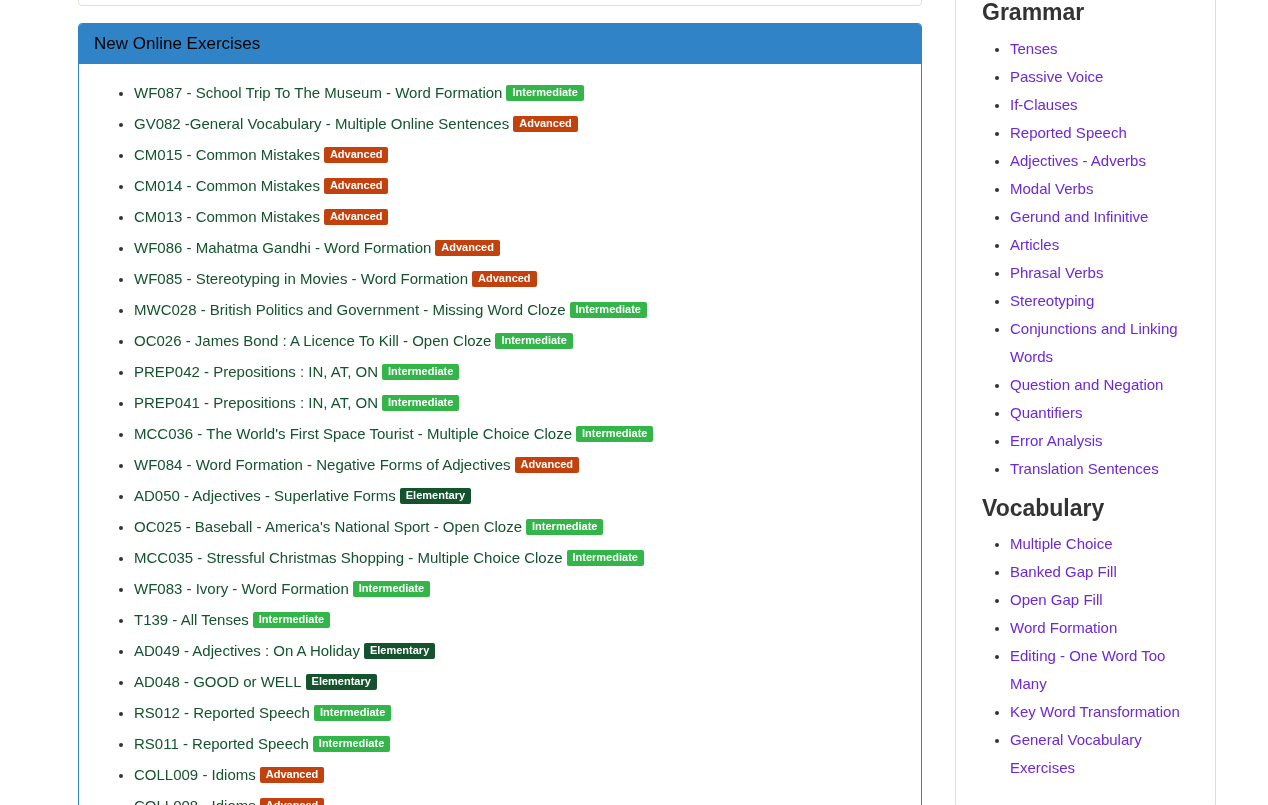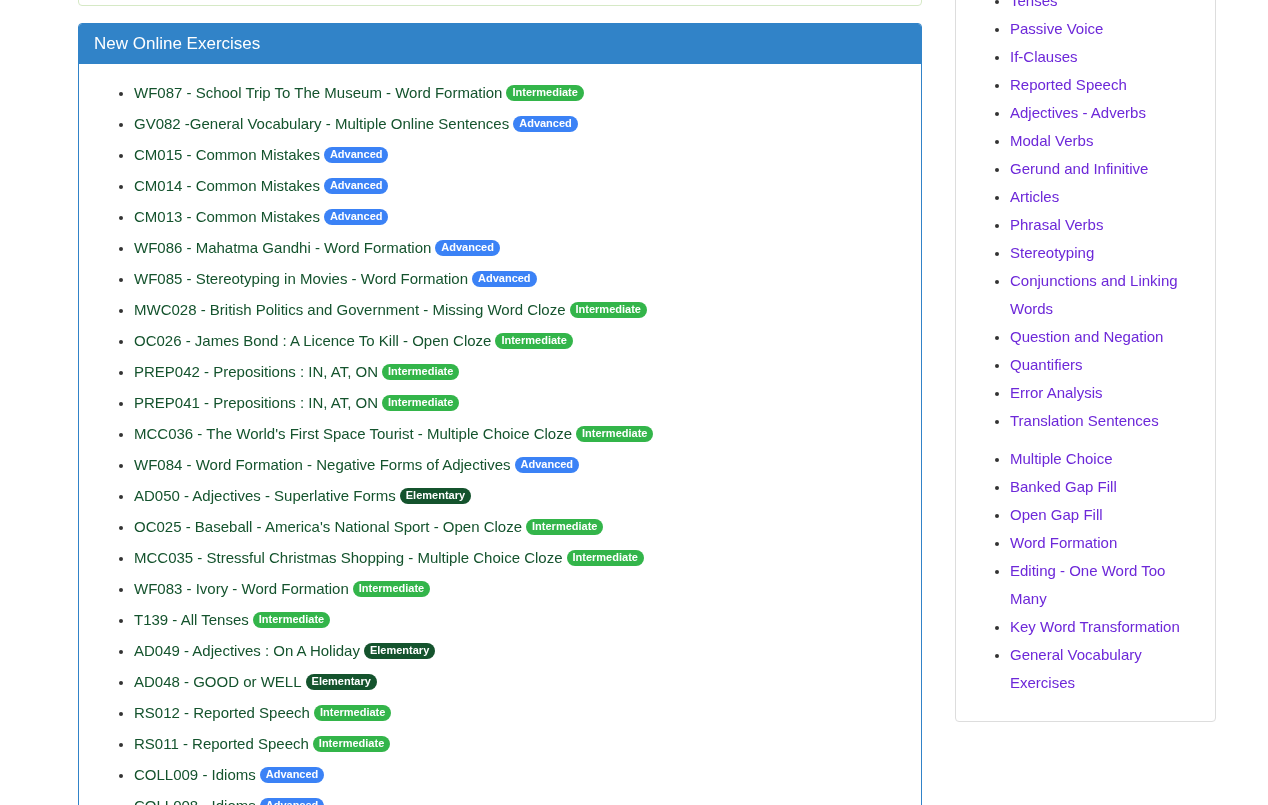--- a/index.html
+++ b/index.html
@@ -30,21 +30,21 @@
   .panel-primary {
     position: absolute;
     left: 78px; top: 23px;
     width: 844px;
     border: 1px solid #3183c8;
     border-radius: 4px;
     background: #ffffff;
   }
   .panel-primary-heading {
     background: #3183c8;
-    color: #ffffff;
+    color: #000000;
     padding: 10px 15px;
     border-top-left-radius: 3px;
     border-top-right-radius: 3px;
     font-size: 17px;
     line-height: 1.2;
   }
   .panel-primary-body {
     padding: 15px 15px 20px 15px;
     min-height: 760px;
   }
@@ -67,27 +67,27 @@
     font-size: 15px;
   }
 
   .label {
     display: inline-block;
     padding: 2px 6px 3px 6px;
     font-size: 11px;
     font-weight: bold;
     line-height: 1;
     color: #ffffff;
-    border-radius: 8px;
+    border-radius: 2px;
     vertical-align: 2px;
     margin-left: 4px;
     white-space: nowrap;
   }
   .label-success { background: #33b54a; }
-  .label-danger  { background: #3b82f6; }
+  .label-danger  { background: #c2410c; }
   .label-primary { background: #14532d; }
 
   
   .sidebar {
     position: absolute;
     left: 955px; top: -26px;
     width: 261px;
   }
   .panel-default {
     background: #ffffff;
@@ -155,37 +155,39 @@
           <li><a class="ex-link" href="#">COLL009 - Idioms</a><span class="label label-danger">Advanced</span></li>
           <li><a class="ex-link" href="#">COLL008 - Idioms</a><span class="label label-danger">Advanced</span></li>
         </ul>
     </div>
   </div>
 
   <div class="sidebar">
 
     <div class="panel-default">
       <div class="panel-default-body" id="sidebar-sections">
+          <div class="side-heading">Grammar</div>
           <ul class="side-list">
             <li><a class="side-link" href="#">Tenses</a></li>
             <li><a class="side-link" href="#">Passive Voice</a></li>
             <li><a class="side-link" href="#">If-Clauses</a></li>
             <li><a class="side-link" href="#">Reported Speech</a></li>
             <li><a class="side-link" href="#">Adjectives - Adverbs</a></li>
             <li><a class="side-link" href="#">Modal Verbs</a></li>
             <li><a class="side-link" href="#">Gerund and Infinitive</a></li>
             <li><a class="side-link" href="#">Articles</a></li>
             <li><a class="side-link" href="#">Phrasal Verbs</a></li>
             <li><a class="side-link" href="#">Stereotyping</a></li>
             <li><a class="side-link" href="#">Conjunctions and Linking Words</a></li>
             <li><a class="side-link" href="#">Question and Negation</a></li>
             <li><a class="side-link" href="#">Quantifiers</a></li>
             <li><a class="side-link" href="#">Error Analysis</a></li>
             <li><a class="side-link" href="#">Translation Sentences</a></li>
           </ul>
+          <div class="side-heading">Vocabulary</div>
           <ul class="side-list">
             <li><a class="side-link" href="#">Multiple Choice</a></li>
             <li><a class="side-link" href="#">Banked Gap Fill</a></li>
             <li><a class="side-link" href="#">Open Gap Fill</a></li>
             <li><a class="side-link" href="#">Word Formation</a></li>
             <li><a class="side-link" href="#">Editing - One Word Too Many</a></li>
             <li><a class="side-link" href="#">Key Word Transformation</a></li>
             <li><a class="side-link" href="#">General Vocabulary Exercises</a></li>
           </ul>
         </div>

